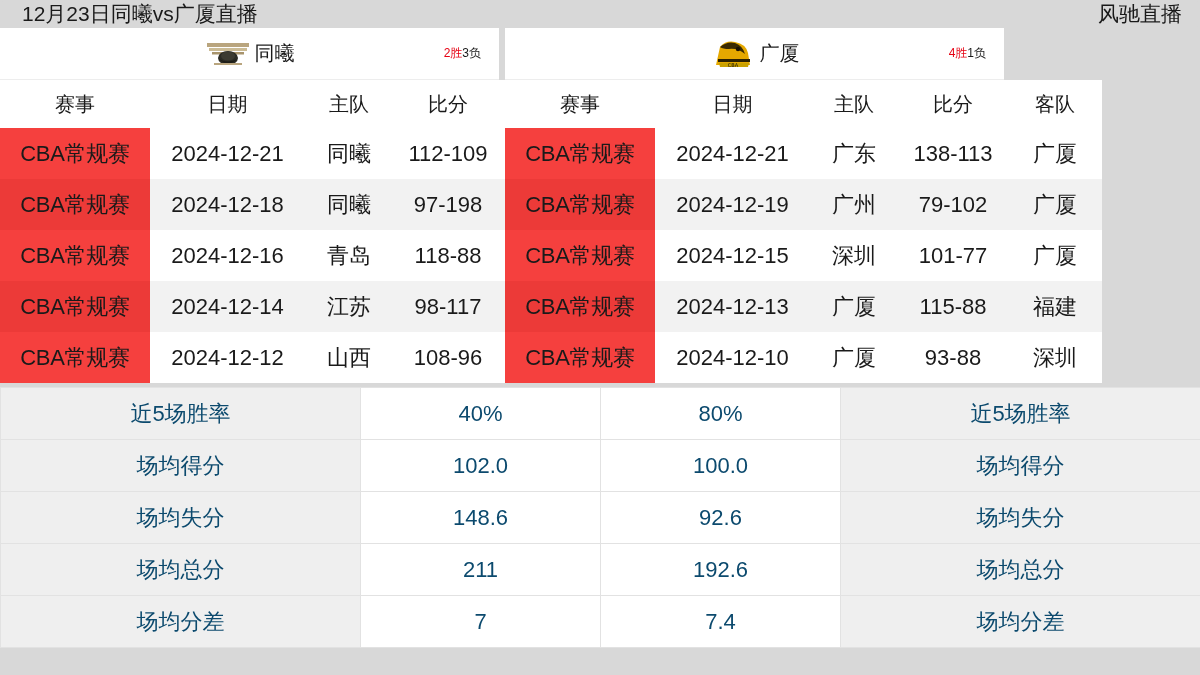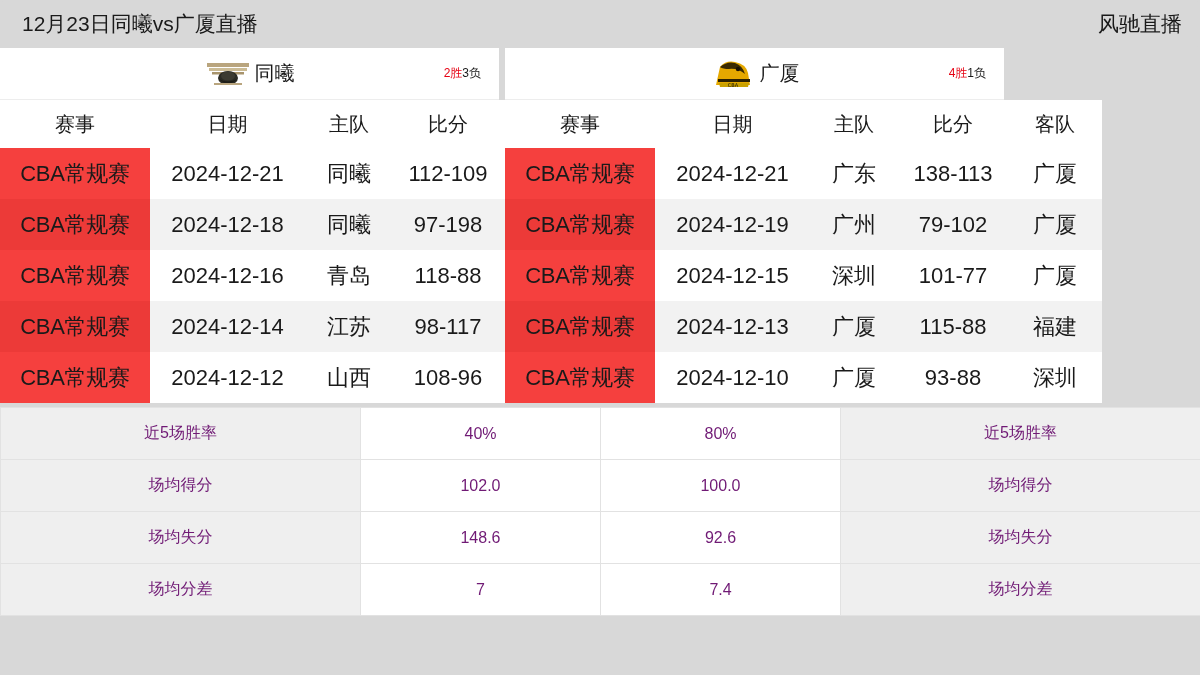--- a/index.html
+++ b/index.html
@@ -16,21 +16,21 @@
 
   .page {
     position: relative;
     width: 1200px;
     height: 675px;
     box-sizing: border-box;
   }
 
   
   .topbar {
-    height: 48px;
+    height: 28px;
     background: #d8d8d8;
     display: flex;
     align-items: center;
     justify-content: space-between;
     padding: 0 18px 0 22px;
     box-sizing: border-box;
     border-radius: 6px;
   }
   .topbar-title {
     font-size: 21px;
@@ -146,22 +146,22 @@
     background: #d8d8d8;
     padding-top: 4px;
   }
   table.stats {
     width: 1200px;
     border-collapse: collapse;
     table-layout: fixed;
   }
   table.stats td {
     height: 52px;
-    font-size: 16px;
-    color: #701a75;
+    font-size: 22px;
+    color: #0c4a6e;
     text-align: center;
     padding: 0;
     border: 1px solid #e2e2e2;
     box-sizing: border-box;
     white-space: nowrap;
   }
   td.stat-label { background: #efefef; width: 360px; }
   td.stat-value { background: #ffffff; width: 240px; }
 </style>
 </head>
@@ -349,20 +349,26 @@
           <td class="stat-value">100.0</td>
           <td class="stat-label">场均得分</td>
         </tr>
         <tr>
           <td class="stat-label">场均失分</td>
           <td class="stat-value">148.6</td>
           <td class="stat-value">92.6</td>
           <td class="stat-label">场均失分</td>
         </tr>
         <tr>
+          <td class="stat-label">场均总分</td>
+          <td class="stat-value">211</td>
+          <td class="stat-value">192.6</td>
+          <td class="stat-label">场均总分</td>
+        </tr>
+        <tr>
           <td class="stat-label">场均分差</td>
           <td class="stat-value">7</td>
           <td class="stat-value">7.4</td>
           <td class="stat-label">场均分差</td>
         </tr>
       </tbody>
     </table>
   </div>
 
 </div>

